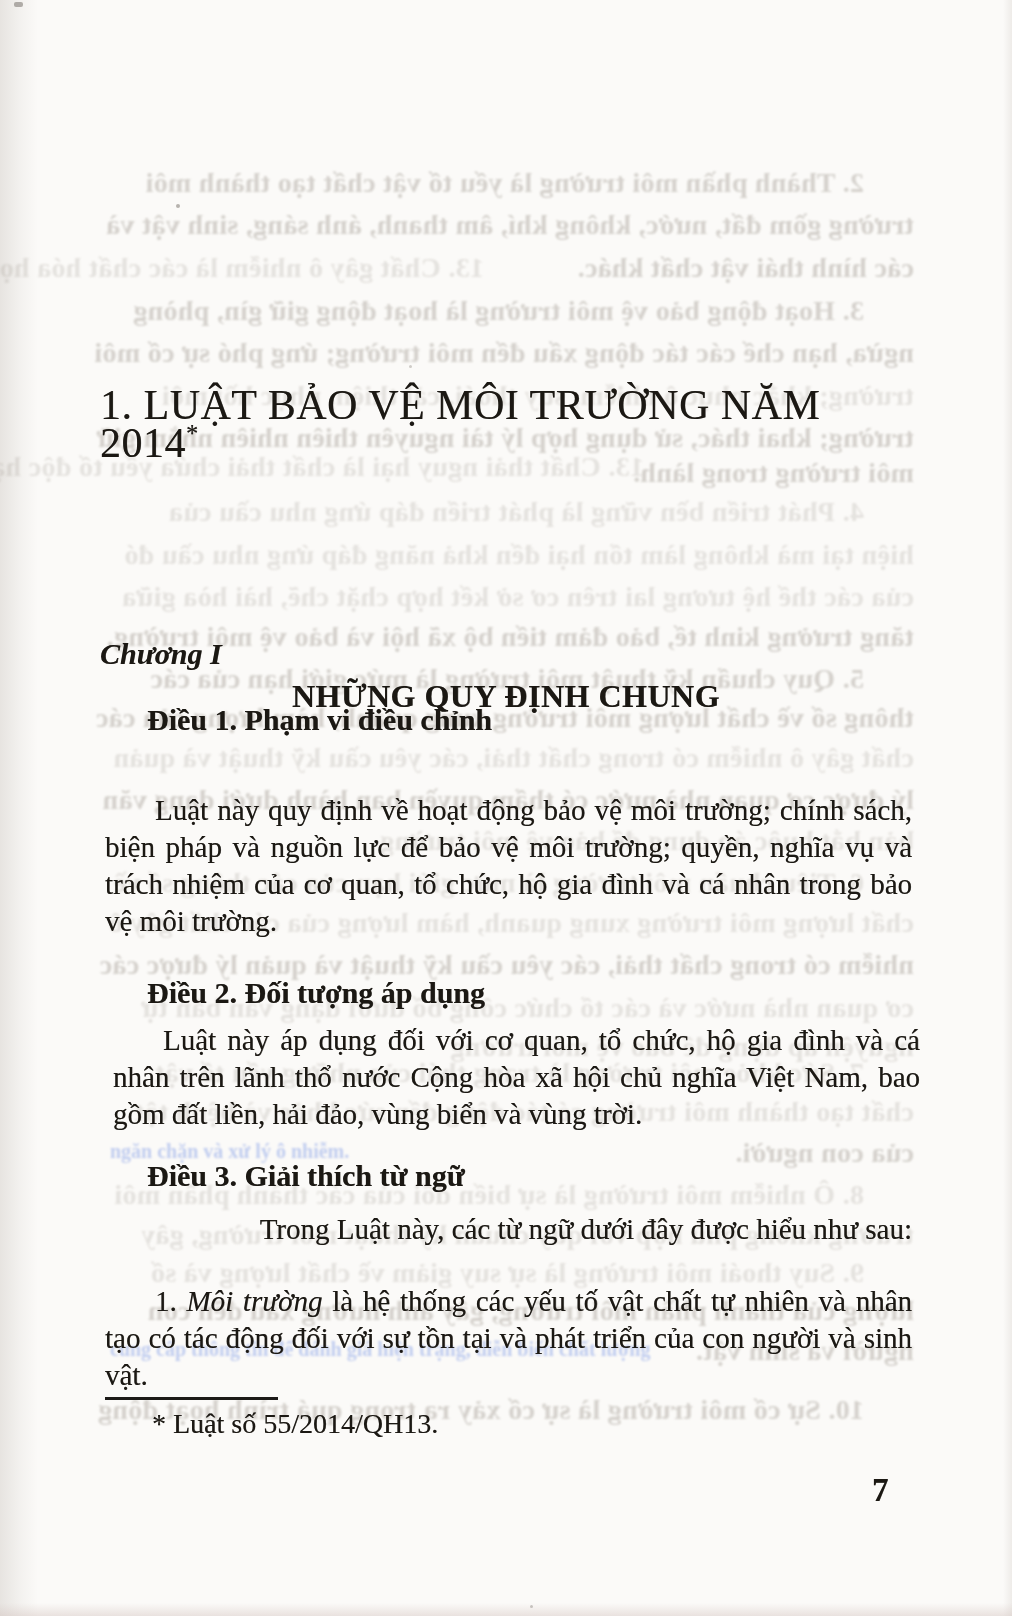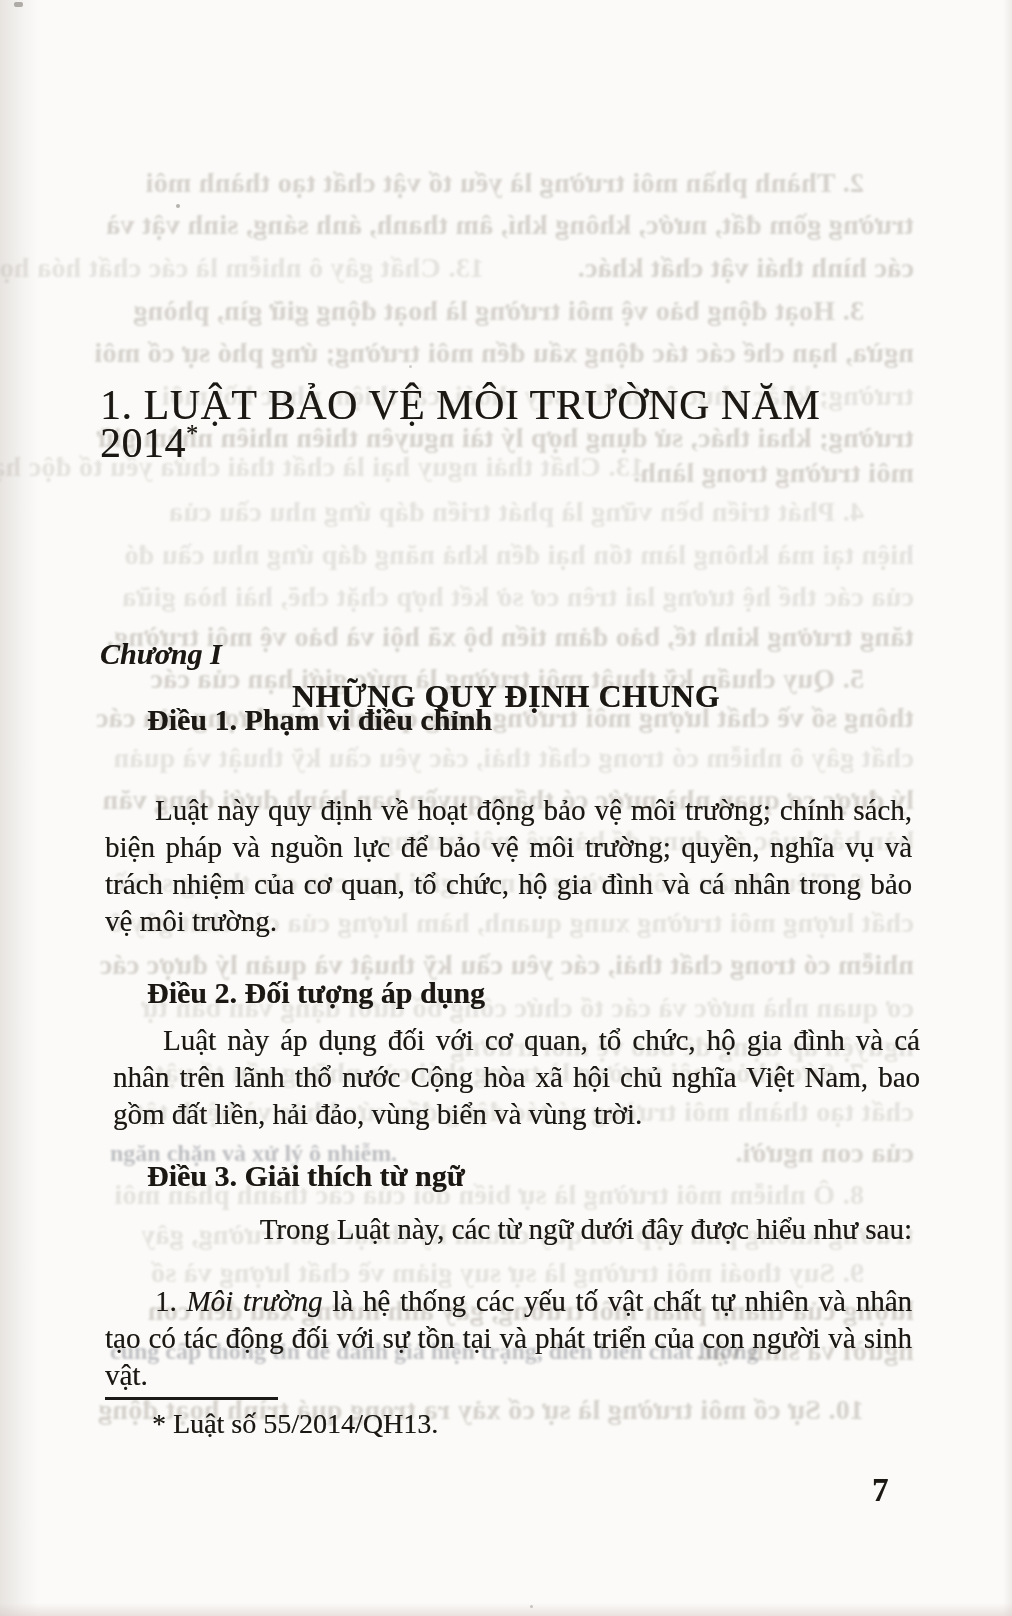--- a/index.html
+++ b/index.html
@@ -30,21 +30,21 @@
   .bleed-layer div {
     position:absolute; white-space:nowrap; font-weight:bold;
     font-size:28px; line-height:30px; letter-spacing:0.3px;
     color:#8d857a; opacity:0.34; filter:blur(0.8px);
   }
   .bleed-layer div.dim { opacity:0.20; }
   
   .ghost-layer { position:absolute; left:0; top:0; width:100%; height:100%; z-index:1; pointer-events:none; }
   .ghost-layer div {
     position:absolute; white-space:nowrap; font-weight:bold;
-    font-size:24px; color:#0f172a; opacity:0.26; filter:blur(0.9px);
+    font-size:20px; color:#1d4ed8; opacity:0.26; filter:blur(0.9px);
   }
 
   
   .ink { position:absolute; z-index:2; text-shadow:0.3px 0.3px 0.4px rgba(27,24,19,0.55); }
   .t-title { left:100px; top:386px; width:812px; text-align:left;
     font-size:42px; font-weight:normal; letter-spacing:0.5px; line-height:38px; }
   .t-title sup { font-size:58%; vertical-align:super; line-height:0; }
   .preamble { left:128px; top:497px; width:792px; font-style:italic; font-weight:bold;
     font-size:29px; line-height:38px; }
   .chuong { left:100px; top:637px; width:812px; text-align:left;

